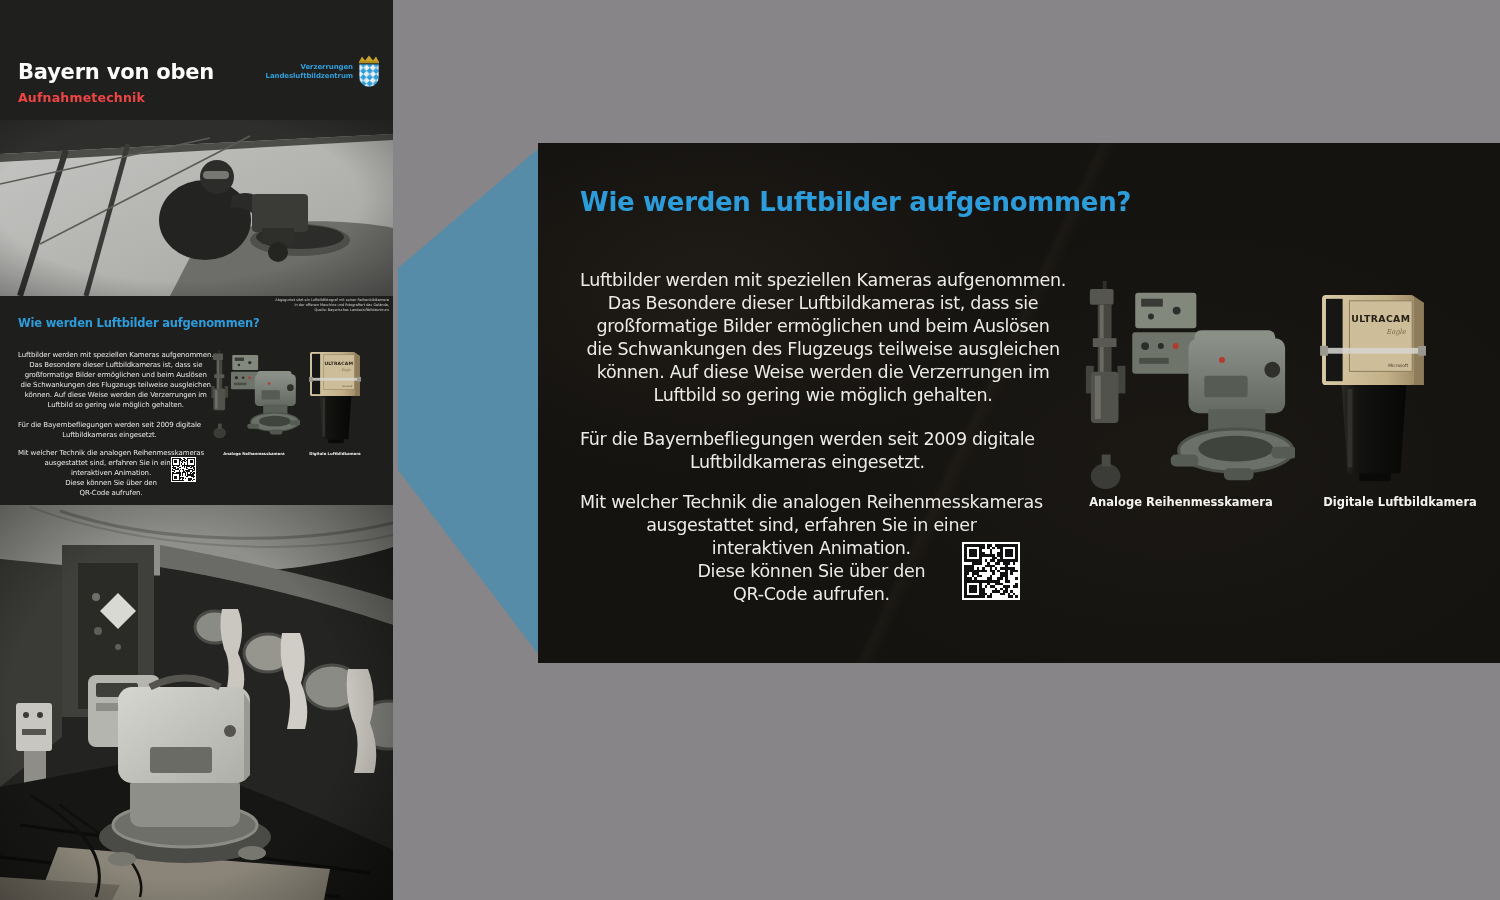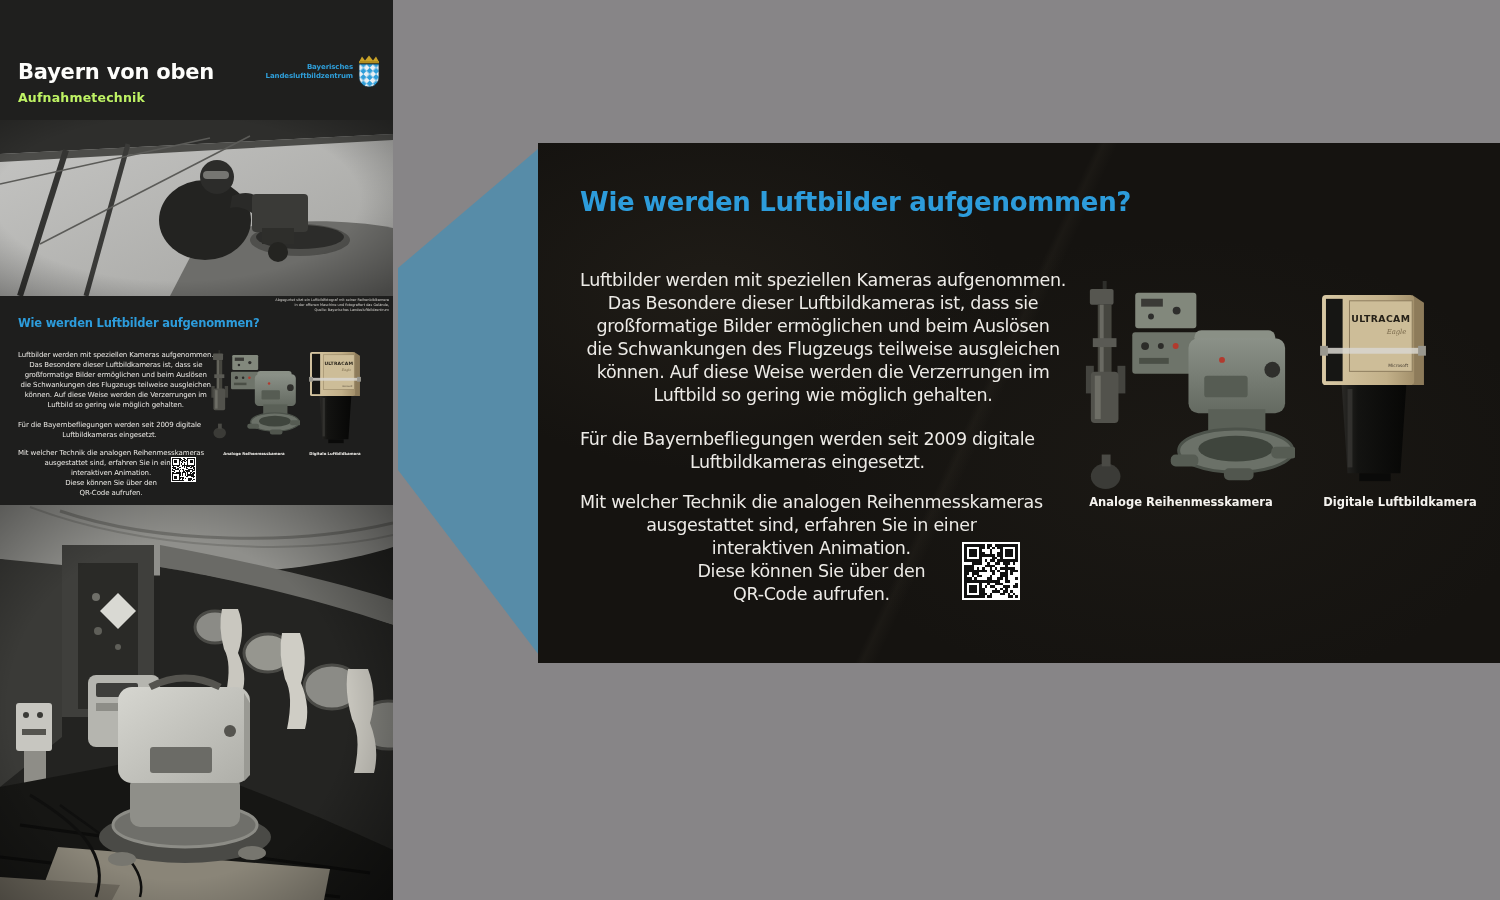--- a/index.html
+++ b/index.html
@@ -4,21 +4,21 @@
 <style>
   html,body{margin:0;padding:0;background:#878587;width:1500px;height:900px;overflow:hidden;
     font-family:"DejaVu Sans","Liberation Sans",sans-serif;}
   .stage{position:absolute;inset:0;width:1500px;height:900px;background:#878587;}
 
   
   .poster{position:absolute;left:0;top:0;width:393px;height:900px;background:#1e1e1d;z-index:1;}
   .poster-head{position:absolute;left:0;top:0;width:393px;height:120px;background:#1f1f1e;}
   .poster-title{position:absolute;left:18px;top:60px;margin:0;color:#fdfdfb;font-size:21px;
     font-weight:bold;letter-spacing:-.2px;white-space:nowrap;}
-  .poster-sub{position:absolute;left:18px;top:90px;color:#bef264;font-size:12.5px;font-weight:bold;
+  .poster-sub{position:absolute;left:18px;top:90px;color:#ef4444;font-size:12.5px;font-weight:bold;
     letter-spacing:.2px;white-space:nowrap;}
   .logo{position:absolute;right:12px;top:55px;display:flex;align-items:center;gap:4px;}
   .logo-text{text-align:right;color:#2f9ed9;font-size:7px;font-weight:bold;line-height:1.25;
     letter-spacing:-.1px;}
   .logo-text span{display:block;white-space:nowrap;}
 
   .photo-top{position:absolute;left:0;top:120px;width:393px;height:176px;}
   .photo-bottom{position:absolute;left:0;top:505px;width:393px;height:395px;}
   figure{margin:0;}
 
@@ -141,21 +141,21 @@
 </svg>
 
 <div class="stage">
 
   <section class="poster">
     <header class="poster-head">
       <h1 class="poster-title">Bayern von oben</h1>
       <div class="poster-sub">Aufnahmetechnik</div>
       <div class="logo">
         <div class="logo-text">
-          <span>Bayerisches</span>
+          <span>Verzerrungen</span>
           <span>Landesluftbildzentrum</span>
         </div>
         <svg width="24" height="33" viewBox="0 0 24 33">
           <path d="M2,7 L5,1.5 L8,5.5 L12,0.5 L16,5.5 L19,1.5 L22,7 Z" fill="#c9a227"></path>
           <rect x="2" y="6" width="20" height="2.5" fill="#b08d1e"></rect>
           <path d="M2,9 h20 v13 c0,6 -5,10 -10,10 c-5,0 -10,-4 -10,-10 Z" fill="url(#bav)" stroke="#14303e" stroke-width=".8"></path>
         </svg>
       </div>
     </header>
 

